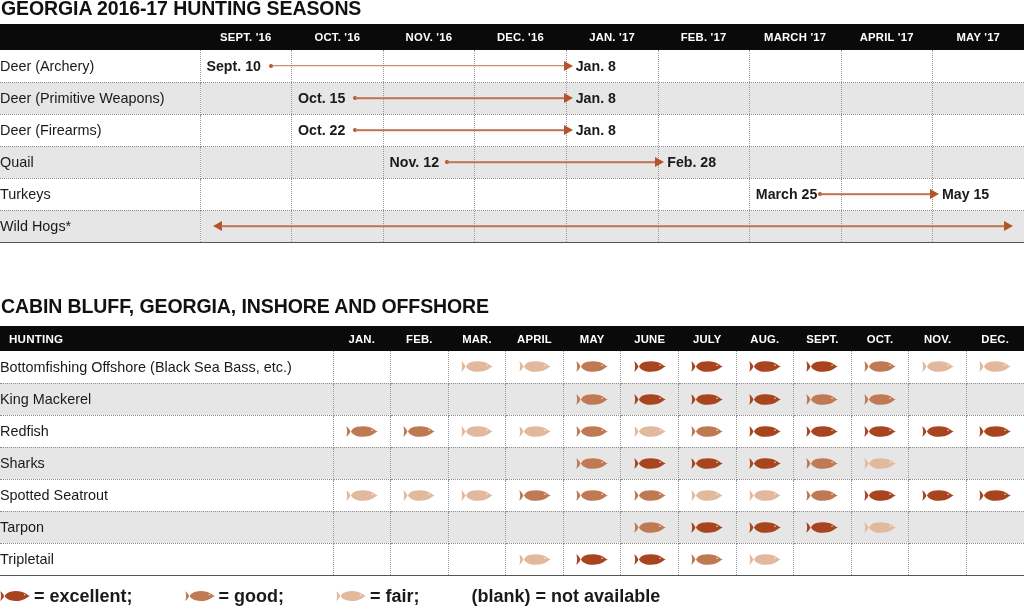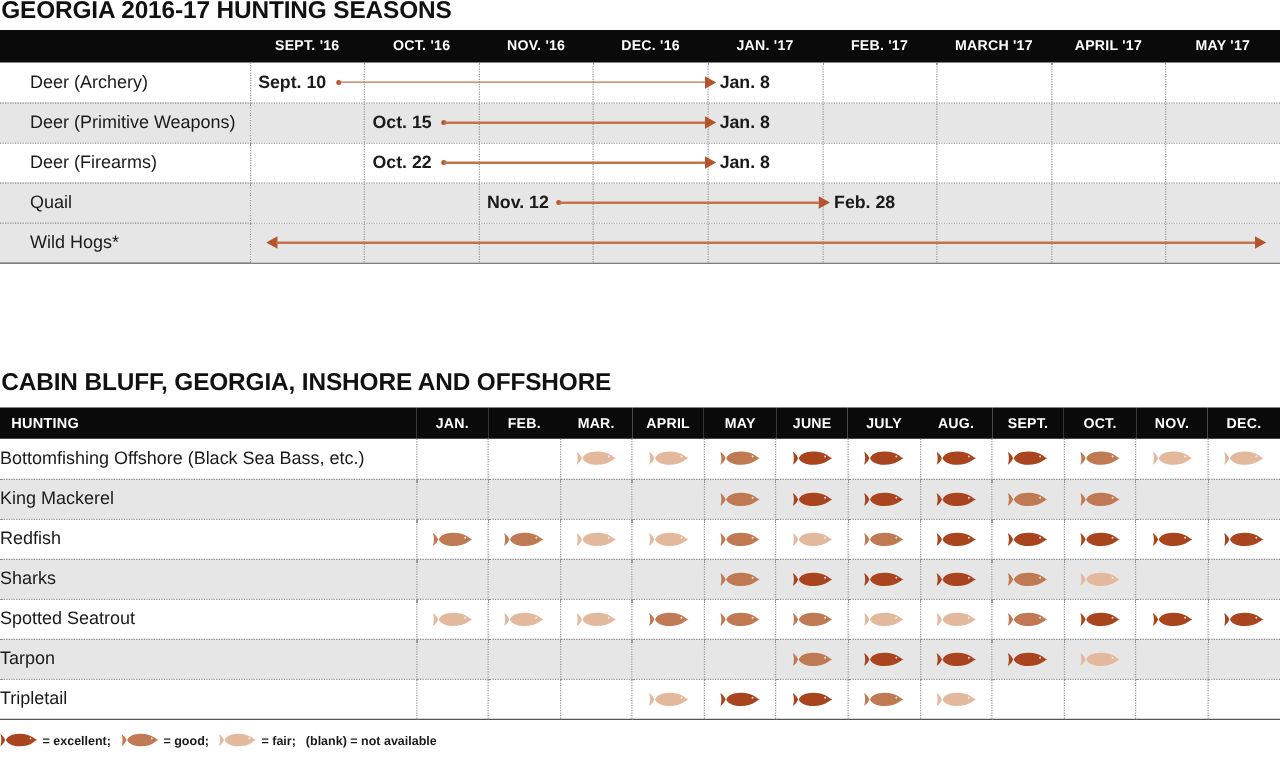--- a/index.html
+++ b/index.html
@@ -60,21 +60,21 @@
     color: #1a1a1a;
     padding-left: 9px;
     white-space: nowrap;
     border-right: 1px dotted #9a9a9a;
   }
 
   
   #hunting-table { top: 24px; }
   #hunting-table .hdr th { height: 26px; }
   #hunting-table .hdr th.lbl { padding-left: 9px; }
-  #hunting-table td { height: 32px; padding-left: 24px; }
+  #hunting-table td { height: 32px; }
   #hunting-table td.lbl { border-right: 1px dotted #9a9a9a; }
 
   .span-cell { position: relative; padding: 0 !important; }
   .hunt-grid {
     position: absolute; left: 0; top: 0; right: 0; bottom: 0;
     display: flex;
   }
   .hunt-grid > div {
     flex: 1 1 0;
     border-right: 1px dotted #9a9a9a;
@@ -139,24 +139,25 @@
   #fishing-table td { height: 32px; text-align: center; }
   #fishing-table td.lbl { text-align: left; }
 
   .fishcell { text-align: center; line-height: 0; }
 
   
   .legend {
     position: absolute;
     left: 0; top: 586px;
     display: flex;
-    align-items: center;
-    font-size: 10px;
+    align-items: flex-end;
+    font-size: 18px;
     font-weight: 600;
     color: #1a1a1a;
+    gap: 44px;
   }
   .legend .seg { display: flex; align-items: center; }
   .legend .seg svg { margin-right: 4px; }
   .legend .txt { margin-right: 8px; }
   .legend .tail { margin-left: 0px; }
 </style>
 </head>
 <body>
 
 <div class="page">
@@ -272,20 +273,43 @@
             </div>
             <div class="barwrap">
               <div class="bar-label" style="left:189.11111111111111px">Nov. 12</div>
               <div class="dot-start" style="left:246.11111111111111px"></div>
               <div class="bar-line" style="left:246.11111111111111px;width:208.66666666666666px"></div>
               <div class="arrow-head right" style="left:454.77777777777777px"></div>
               <div class="bar-label" style="left:466.77777777777777px">Feb. 28</div>
             </div>
           </td>
         </tr>
+        <tr>
+          <td class="lbl rowlabel">Turkeys</td>
+          <td class="span-cell">
+            <div class="hunt-grid">
+              <div></div>
+              <div></div>
+              <div></div>
+              <div></div>
+              <div></div>
+              <div></div>
+              <div></div>
+              <div></div>
+              <div></div>
+            </div>
+            <div class="barwrap">
+              <div class="bar-label" style="left:555.3333333333334px">March 25</div>
+              <div class="dot-start" style="left:619.3333333333334px"></div>
+              <div class="bar-line" style="left:619.3333333333334px;width:110.11111111111109px"></div>
+              <div class="arrow-head right" style="left:729.4444444444445px"></div>
+              <div class="bar-label" style="left:741.4444444444445px">May 15</div>
+            </div>
+          </td>
+        </tr>
         <tr class="alt lastrow">
           <td class="lbl rowlabel">Wild Hogs*</td>
           <td class="span-cell">
             <div class="hunt-grid">
               <div></div>
               <div></div>
               <div></div>
               <div></div>
               <div></div>
               <div></div>

